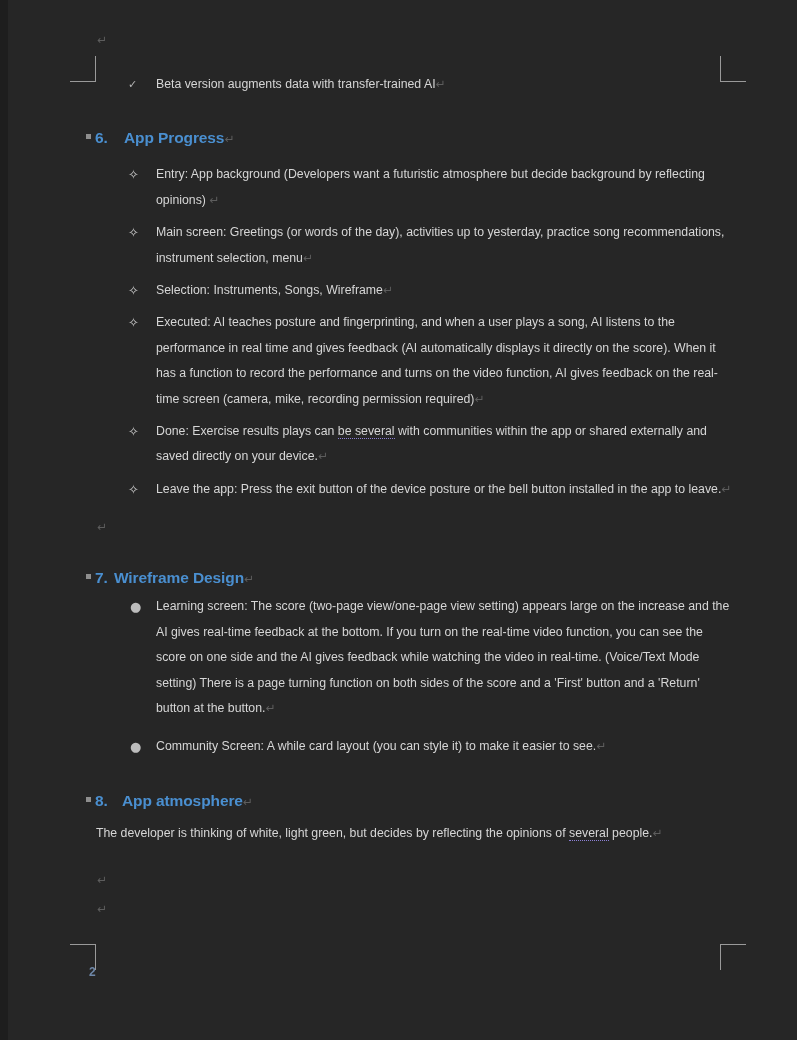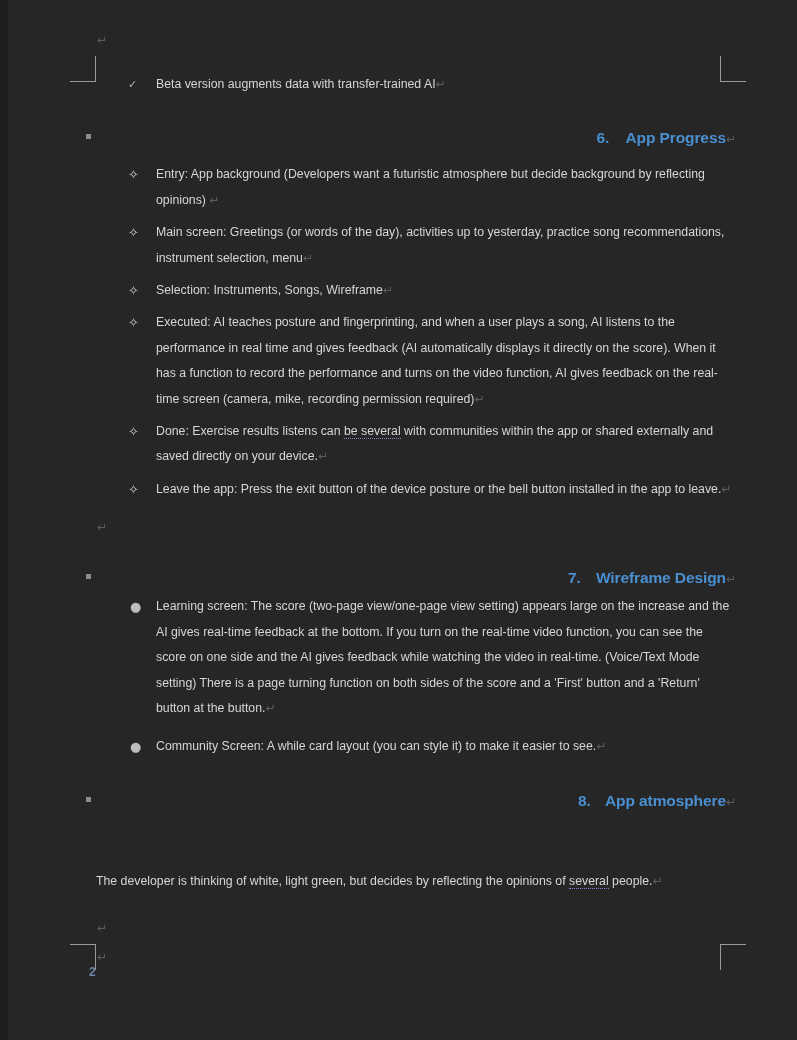--- a/index.html
+++ b/index.html
@@ -77,21 +77,20 @@
 
   
   .heading {
     position: relative;
     color: #4a8fd0;
     font-size: 15.5px;
     font-weight: bold;
     line-height: 20px;
     letter-spacing: -0.1px;
     white-space: nowrap;
-    text-align: right;
   }
   .heading .outline-sq {
     position: absolute;
     left: 0px;
     top: 6px;
     width: 5px;
     height: 5px;
     background: #8e8e8e;
   }
   .heading .num {
@@ -121,21 +120,20 @@
   .item .bullet.diamond { font-size: 13px; color: #c4c4c4; }
   .item .bullet.check   { font-size: 11px; color: #b5b5b5; }
   .item .bullet.dot     { font-size: 13px; color: #bdbdbd; left: 44px; }
 
   
   .body-para {
     color: #d6d6d6;
     font-size: 12.3px;
     line-height: 25.4px;
     padding-left: 10px;
-    margin-top: 48px;
   }
 
   .spell {
     border-bottom: 1px dotted #8b7fd4;
     text-decoration: none;
   }
 
   
   .gap-sm { height: 13px; }
   .gap-md { height: 22px; }
@@ -220,42 +218,42 @@
     <div class="gap-xs"></div>
 
     <div class="item">
       <span class="bullet diamond">✧</span>
       <span>Executed: AI teaches posture and fingerprinting, and when a user plays a song, AI listens to the performance in real time and gives feedback (AI automatically displays it directly on the score). When it has a function to record the performance and turns on the video function, AI gives feedback on the real-time screen (camera, mike, recording permission required)</span><span class="pilcrow">↵</span>
     </div>
 
     <div class="gap-xs"></div>
 
     <div class="item">
-      <span class="bullet diamond">✧</span><span>Done: Exercise results listens can </span><span class="spell">be several</span><span> with communities within the app or shared externally and saved directly on your device.</span><span class="pilcrow">↵</span>
+      <span class="bullet diamond">✧</span><span>Done: Exercise results plays can </span><span class="spell">be several</span><span> with communities within the app or shared externally and saved directly on your device.</span><span class="pilcrow">↵</span>
     </div>
 
     <div class="gap-xs"></div>
 
     <div class="item">
       <span class="bullet diamond">✧</span>
       <span> Leave the app: Press the exit button of the device posture or the bell button installed in the app to leave.</span><span class="pilcrow">↵</span>
     </div>
 
     <div class="gap-sm"></div>
 
     <div class="empty-para">
       <span class="pilcrow">↵</span>
     </div>
 
     <div class="gap-lg"></div>
 
     <div class="heading">
       <span class="outline-sq"></span>
       <span class="num">7.</span>
-      <span class="htext" style="margin-left:11px">Wireframe Design</span><span class="pilcrow">↵</span>
+      <span class="htext" style="margin-left:2px">Wireframe Design</span><span class="pilcrow">↵</span>
     </div>
 
     <div style="height:5px"></div>
 
     <div class="item">
       <span class="bullet dot">●</span>
       <span>Learning screen: The score (two-page view/one-page view setting) appears large on the increase and the AI gives real-time feedback at the bottom. If you turn on the real-time video function, you can see the score on one side and the AI gives feedback while watching the video in real-time. (Voice/Text Mode setting) There is a page turning function on both sides of the score and a 'First' button and a 'Return' button at the button.</span><span class="pilcrow">↵</span>
     </div>
 
     <div class="gap-sm"></div>

